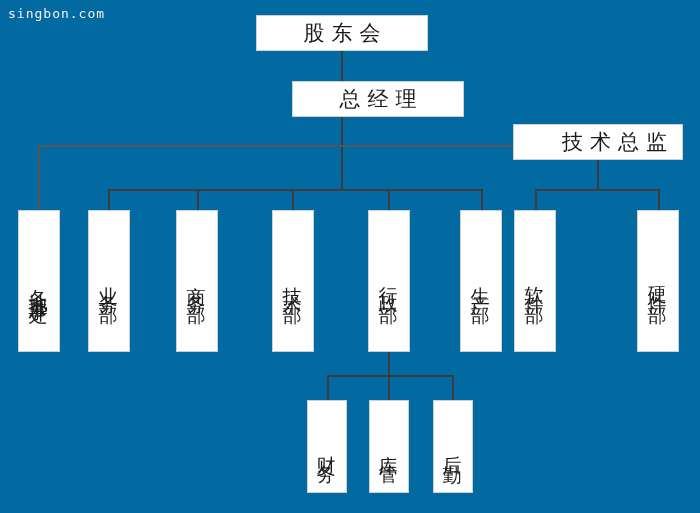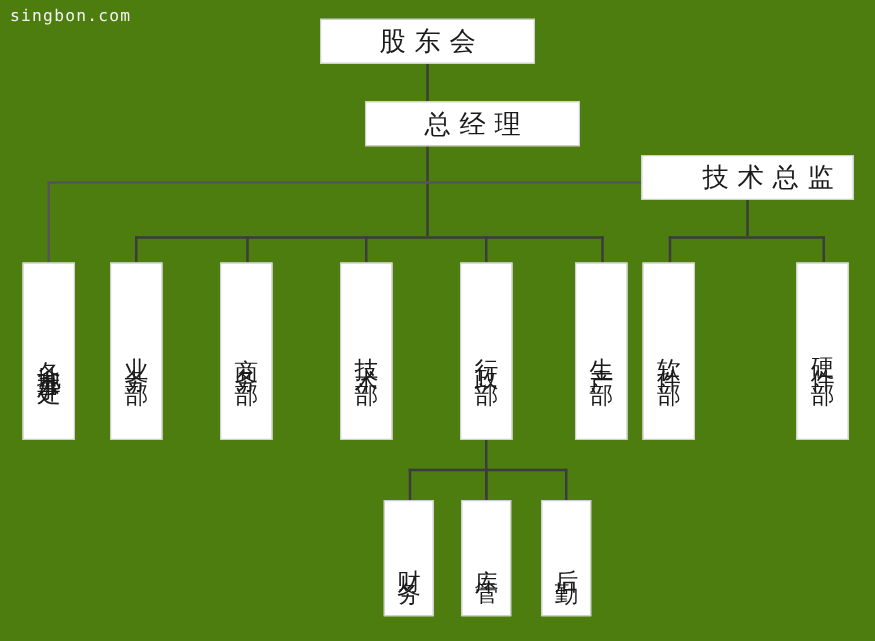--- a/index.html
+++ b/index.html
@@ -4,21 +4,21 @@
 <style>
   html, body {
     margin: 0;
     padding: 0;
     background: #ffffff;
   }
   #canvas {
     position: relative;
     width: 700px;
     height: 513px;
-    background: #4d7c0f;
+    background: #0369a1;
     overflow: hidden;
     font-family: "DejaVu Sans", "Liberation Sans", sans-serif;
   }
   .watermark {
     position: absolute;
     left: 8px;
     top: 6px;
     font-size: 13px;
     letter-spacing: 1px;
     color: #f2f2f2;

